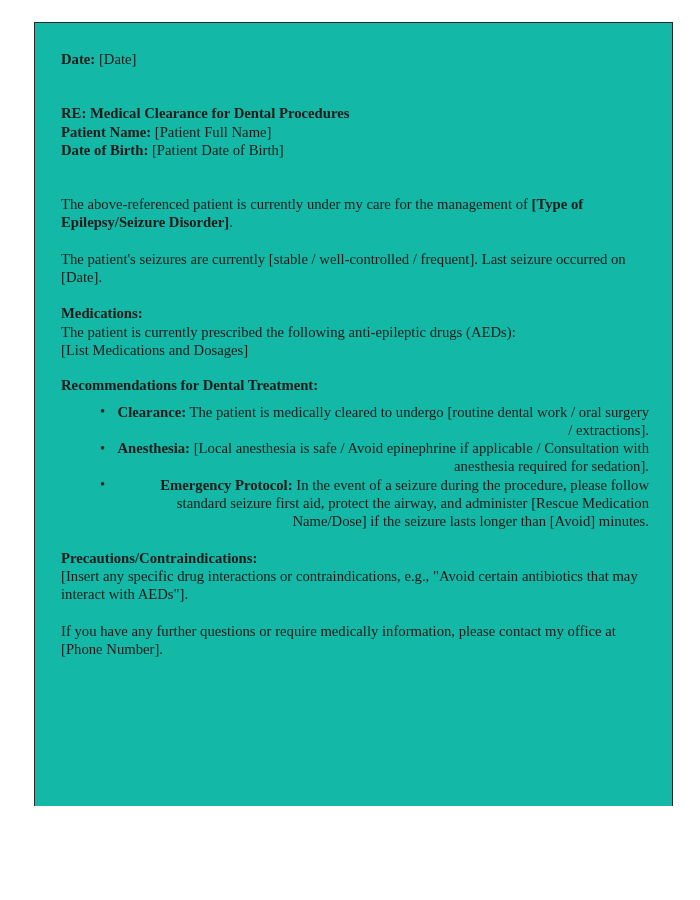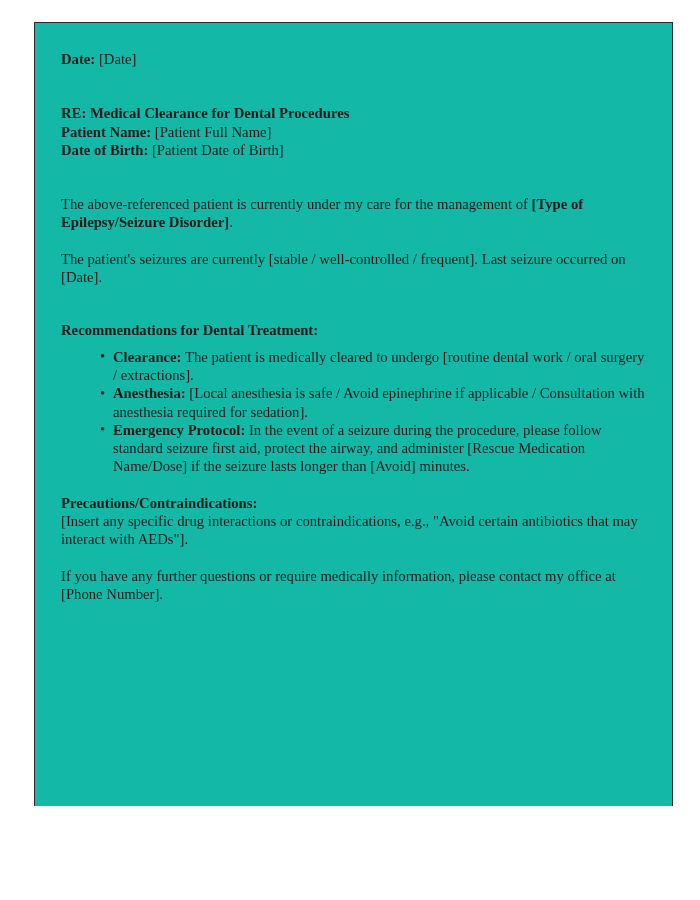--- a/index.html
+++ b/index.html
@@ -59,20 +59,21 @@
 
   .heading {
     font-weight: bold;
     display: block;
   }
 
   ul.rec-list {
     margin: 0;
     padding: 0 0 0 39px;
     list-style: none;
+    text-align: right;
   }
   ul.rec-list > li {
     position: relative;
     padding-left: 13px;
     margin: 0 0 0 0;
   }
   ul.rec-list > li::before {
     content: "\2022";
     position: absolute;
     left: 0;
@@ -113,20 +114,25 @@
     </div>
 
     <div class="gap-lg"></div>
 
     <div class="block">
       <span>The patient's seizures are currently [stable / well-controlled / frequent]. Last seizure occurred on [Date].</span>
     </div>
 
     <div class="gap-lg"></div>
 
+    <div class="block">
+      <span class="heading">Medications:</span>
+      <span class="line">The patient is currently prescribed the following anti-epileptic drugs (AEDs):</span>
+      <span class="line">[List Medications and Dosages]</span>
+    </div>
 
     <div class="gap-md"></div>
 
     <div class="block">
       <span class="heading">Recommendations for Dental Treatment:</span>
       <div class="gap-sm"></div>
       <ul class="rec-list">
         <li><b>Clearance:</b><span> The patient is medically cleared to undergo [routine dental work / oral surgery / extractions].</span></li>
         <li><b>Anesthesia:</b><span> [Local anesthesia is safe / Avoid epinephrine if applicable / Consultation with anesthesia required for sedation].</span></li>
         <li><b>Emergency Protocol:</b><span> In the event of a seizure during the procedure, please follow standard seizure first aid, protect the airway, and administer [Rescue Medication Name/Dose] if the seizure lasts longer than [Avoid] minutes.</span></li>

